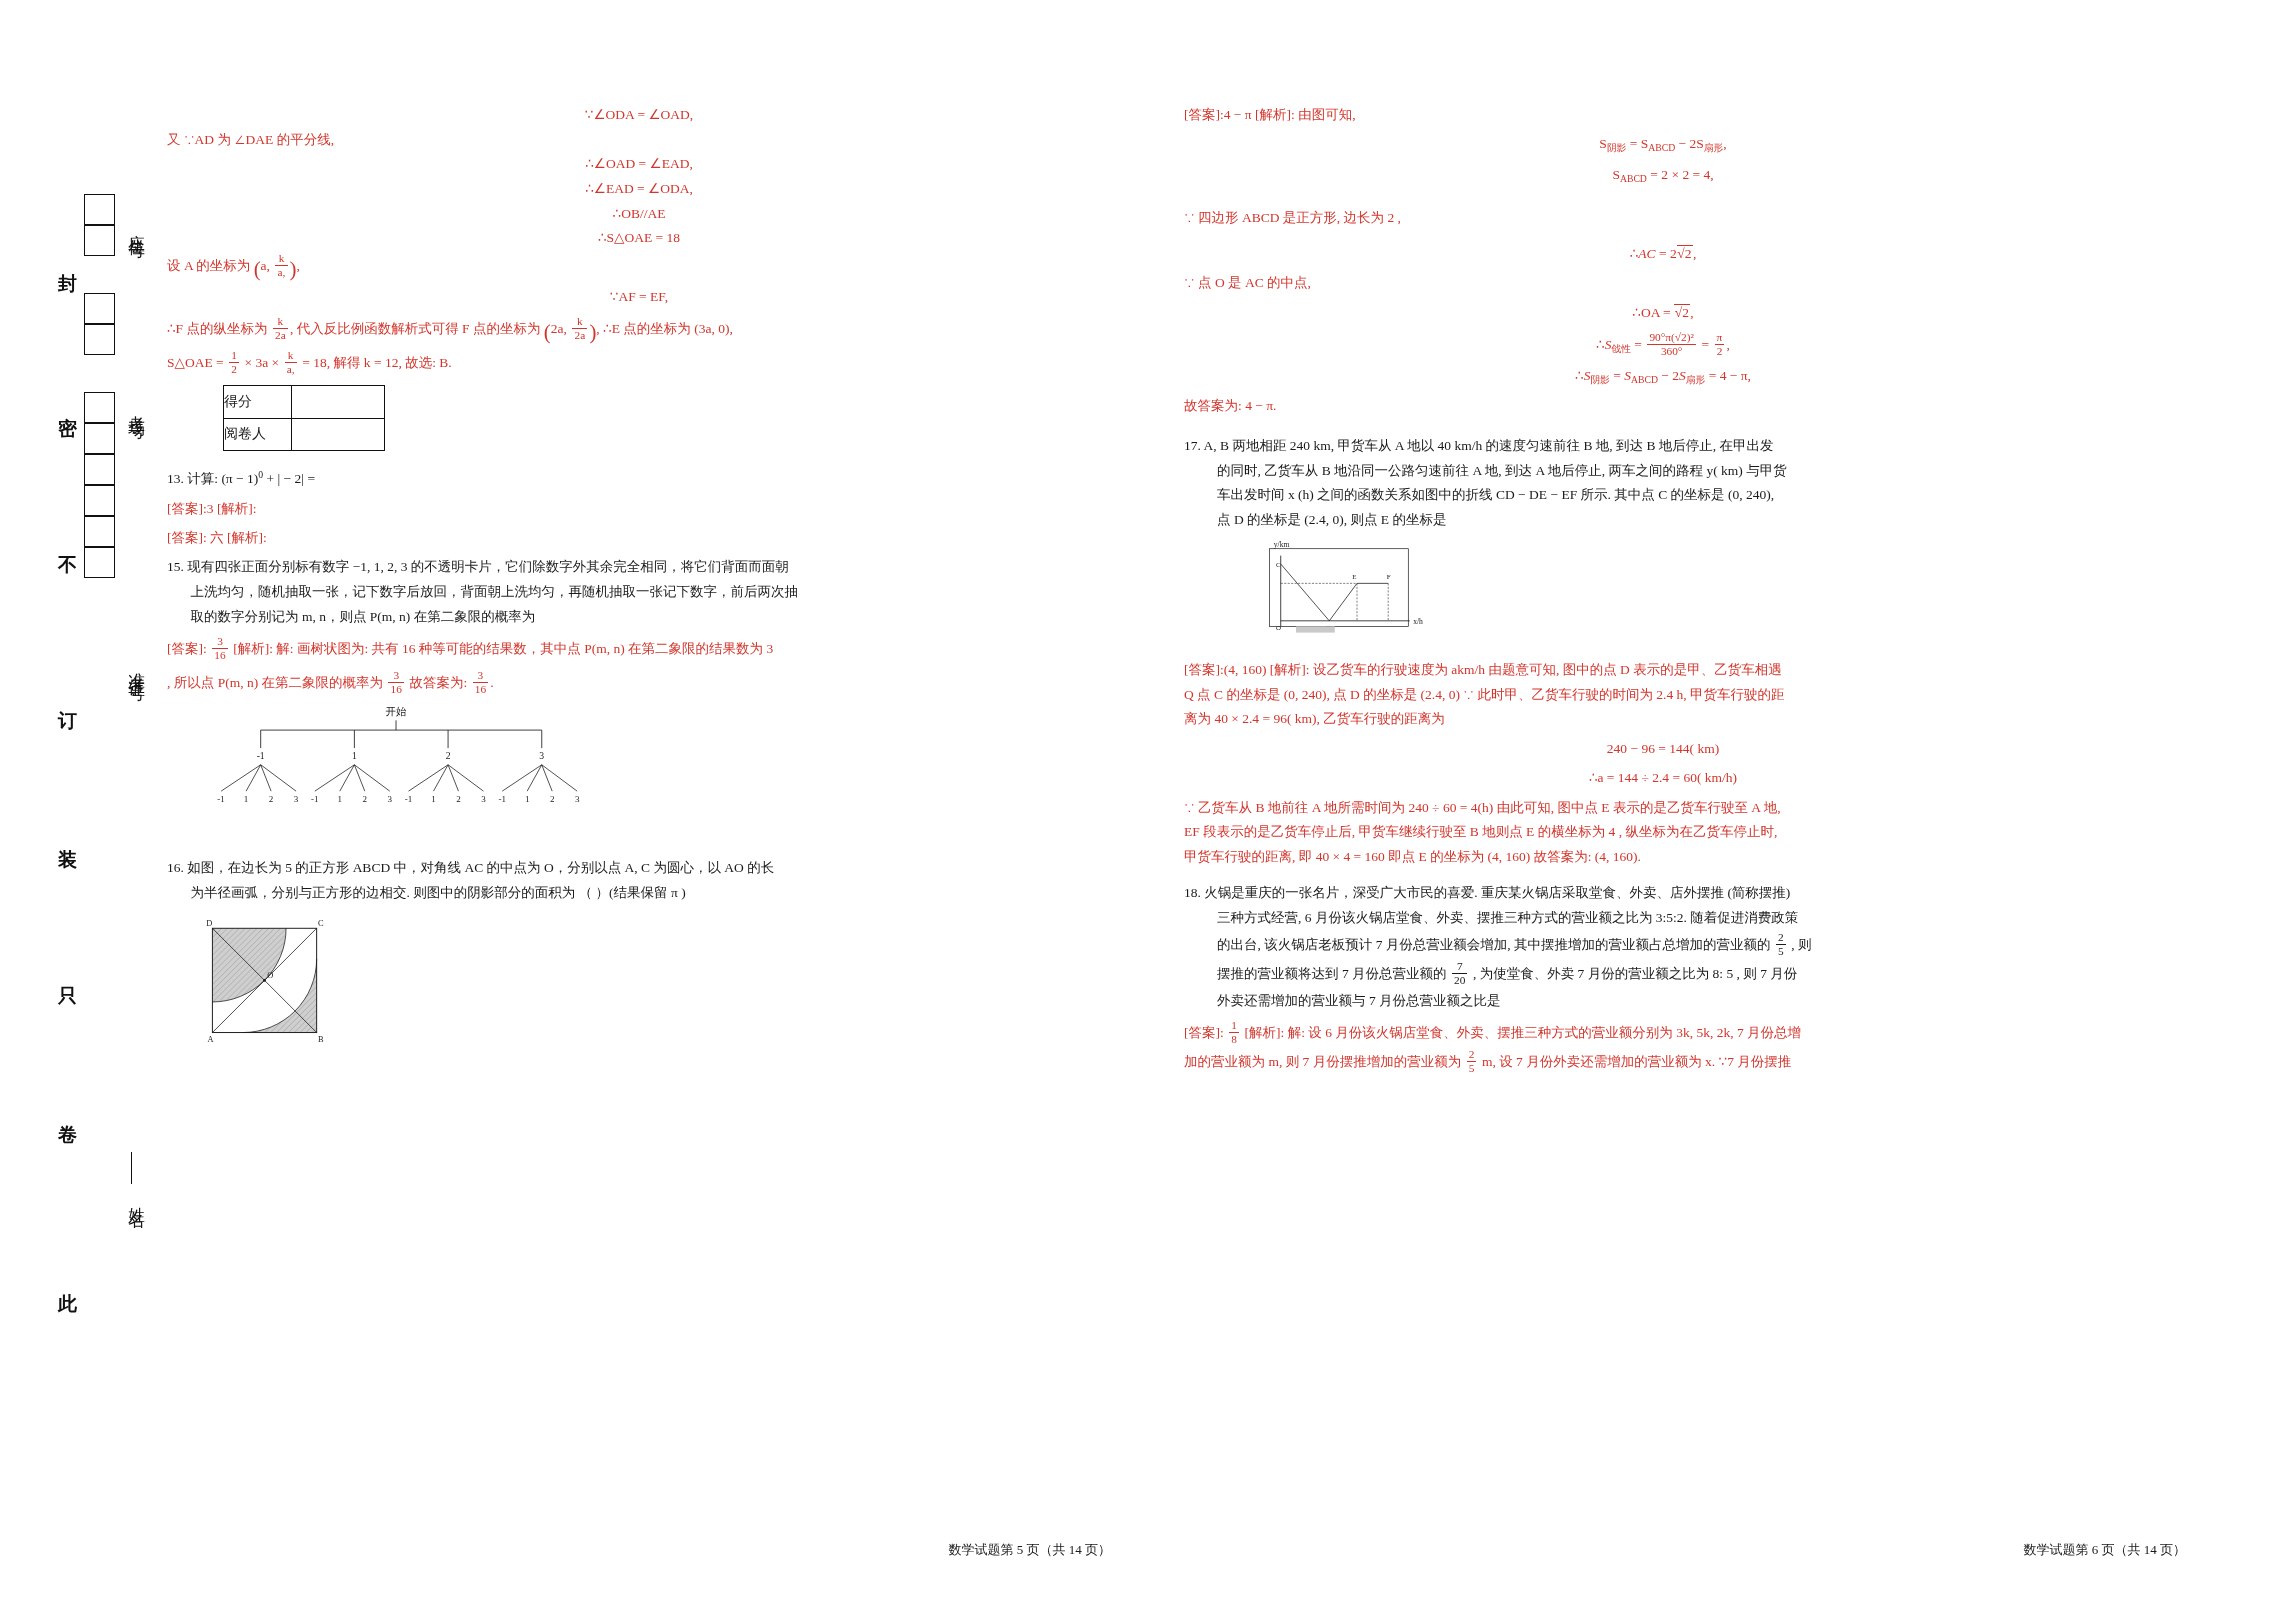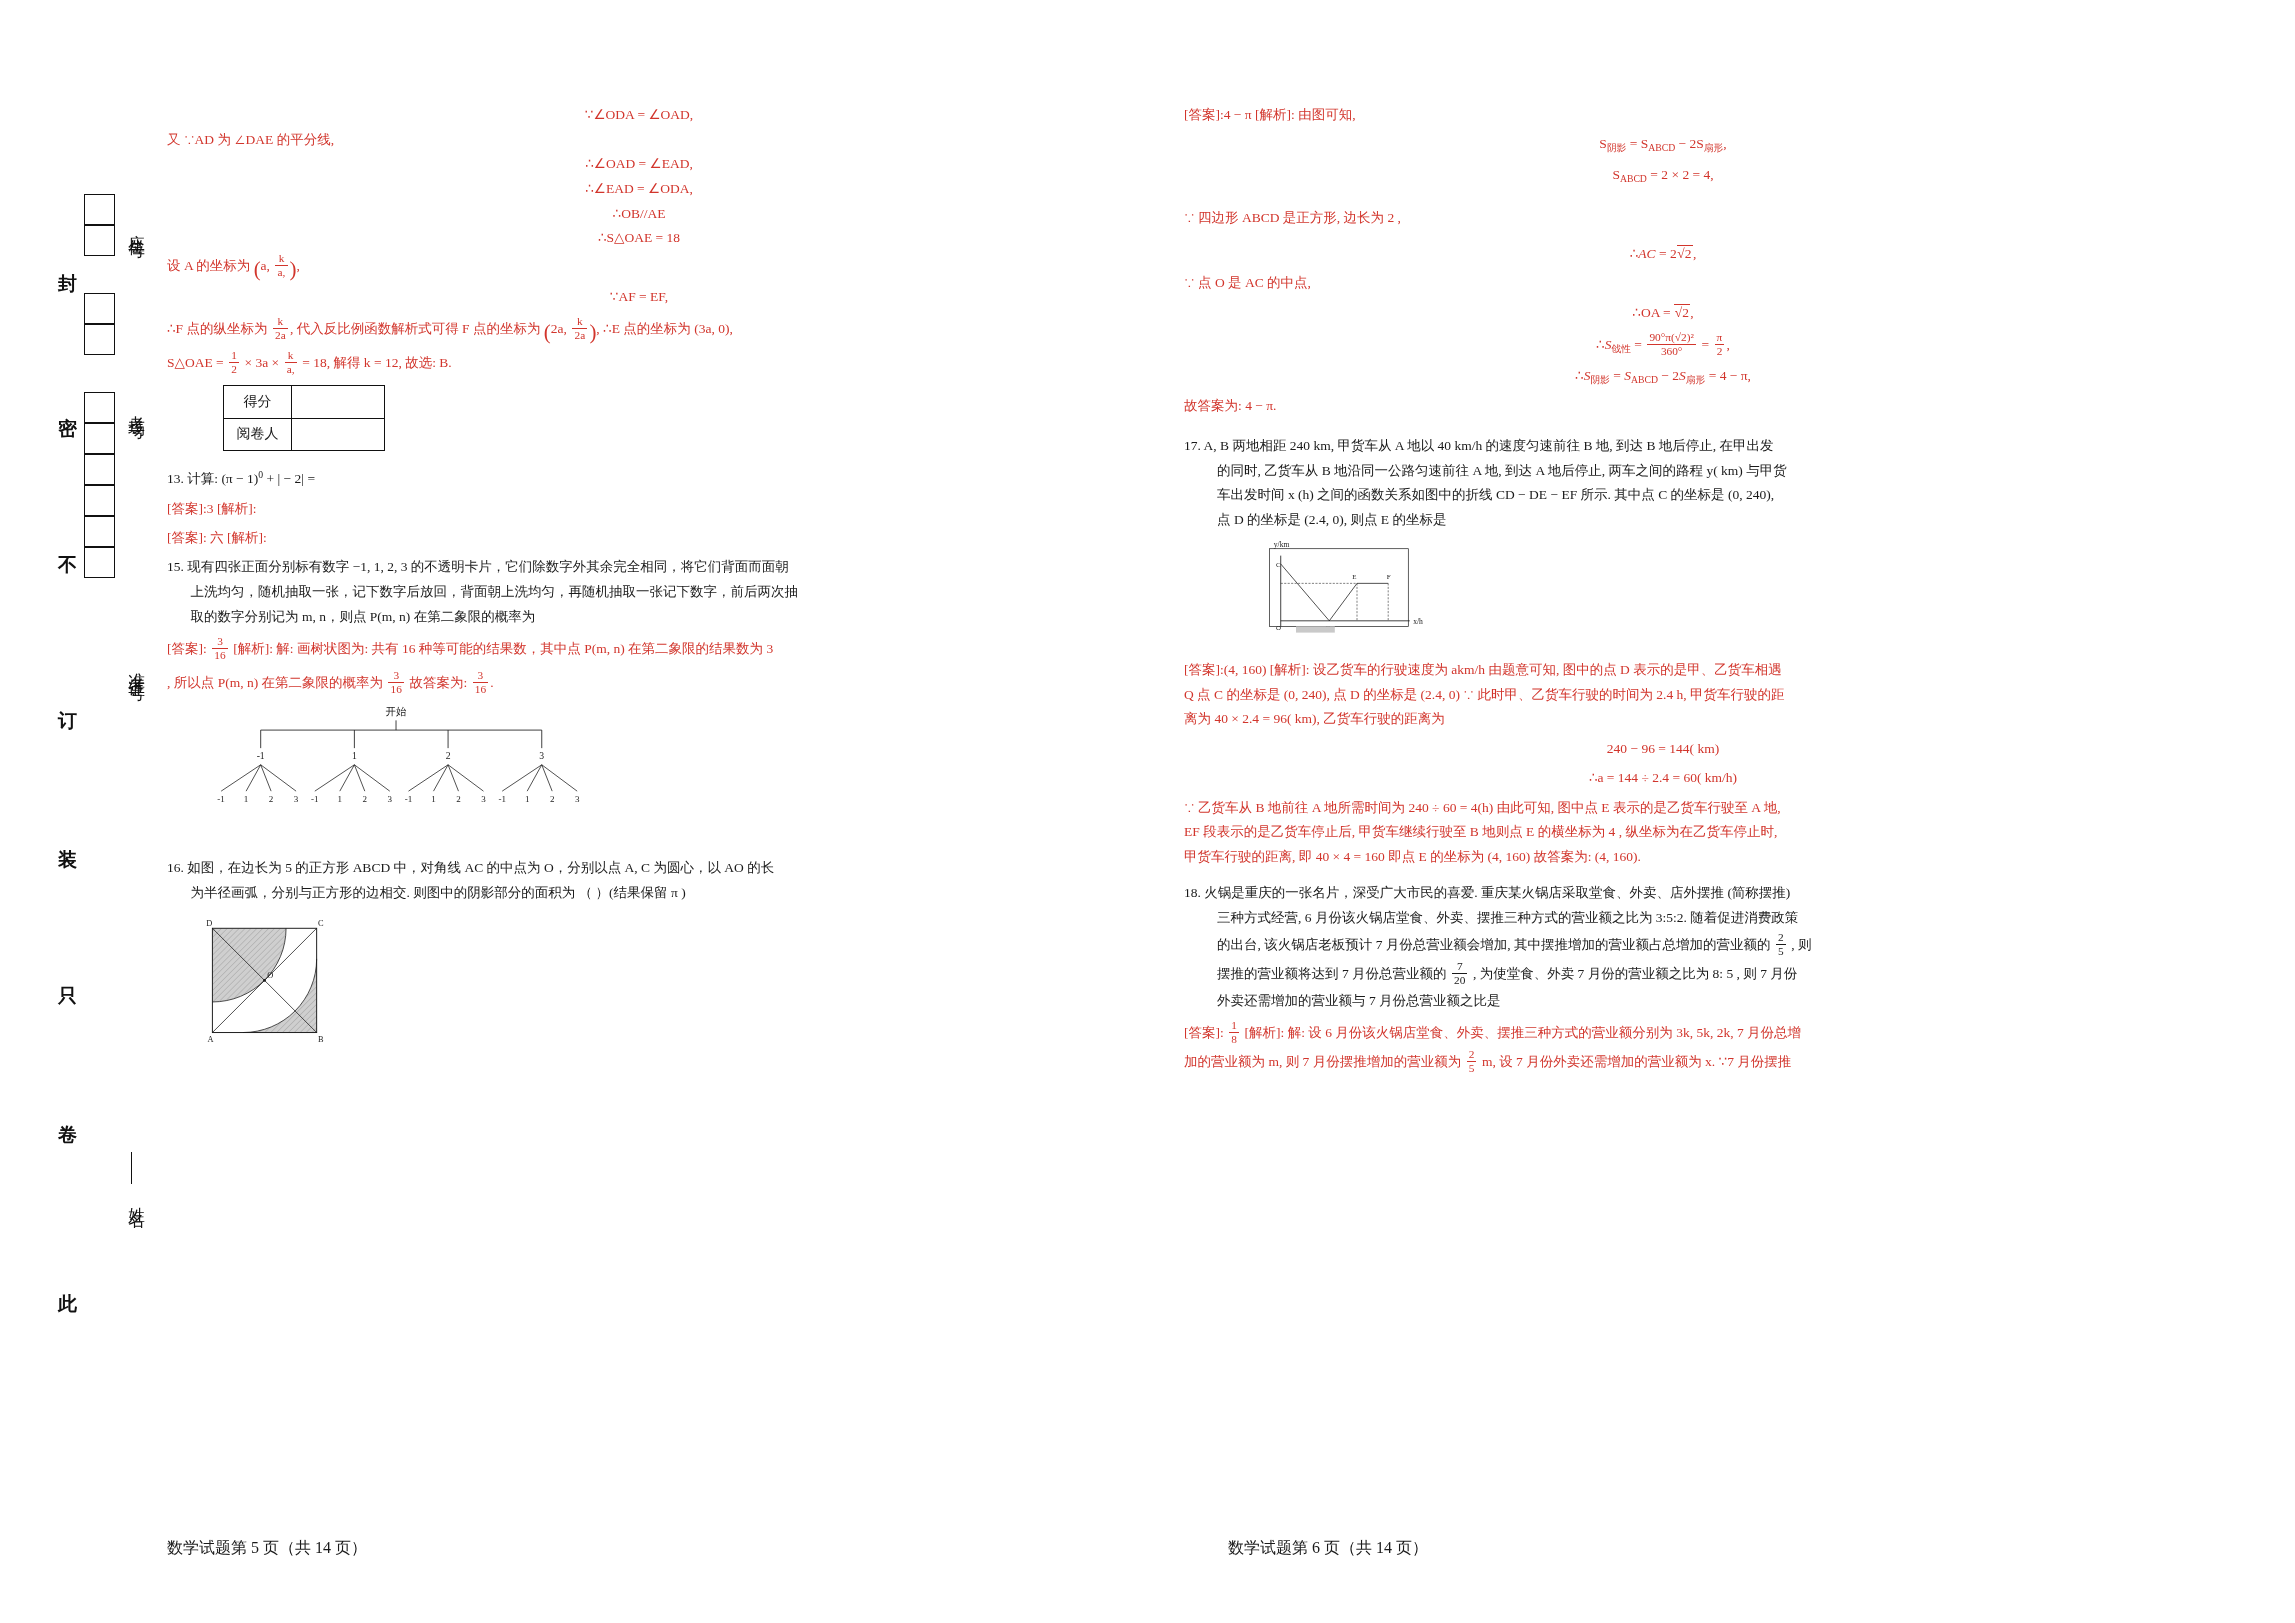--- a/index.html
+++ b/index.html
@@ -50,36 +50,36 @@
   .fr{display:inline-block;vertical-align:-0.52em;text-align:center;font-size:0.84em;line-height:1.12;margin:0 2.1px;}
   .fr .n{display:block;padding:0 2.1px;border-bottom:0.8px solid currentColor;}
   .fr .d{display:block;padding:0 2.1px;}
   .sub{font-size:0.72em;vertical-align:-0.28em;}
   .sup{font-size:0.72em;vertical-align:0.5em;}
   .paren{display:inline-block;font-size:1.55em;vertical-align:-0.28em;line-height:0.7;}
   .sqrt{ border-top:0.8px solid currentColor; padding:0 1.4px 0 0.7px;}
 
   
   .scoretable{border-collapse:collapse;margin:9.7px 0 16.7px 56px;}
-  .scoretable td{border:1px solid #111;font-size:14px;padding:4.2px 0;text-align:center;}
+  .scoretable td{border:1px solid #111;font-size:14px;padding:4.2px 0;text-align:left;}
   .scoretable td.lab{width:67px;}
   .scoretable td.val{width:92px;}
 
   .sechead{font-size:14.6px;font-weight:700;margin:11px 0 11px 0;}
 
   
   .tree{margin:9.7px 0 12.5px 0;position:relative;height:139px;}
   
   .figbox{margin:9.7px 0 4.2px 28px;}
 
   
   .graphfig{margin:7px 0 9.7px 69px;}
 
   .footer{
-    position:absolute;bottom:64px;font-size:16px;color:#1a1a1a;text-align:left;
+    position:absolute;bottom:64px;font-size:13px;color:#1a1a1a;text-align:right;
   }
   .footerL{left:167px;width:944px;}
   .footerR{left:1228px;width:958px;}
 </style>
 </head>
 <body>
 
 <div class="page">
 
   <div class="binding">

